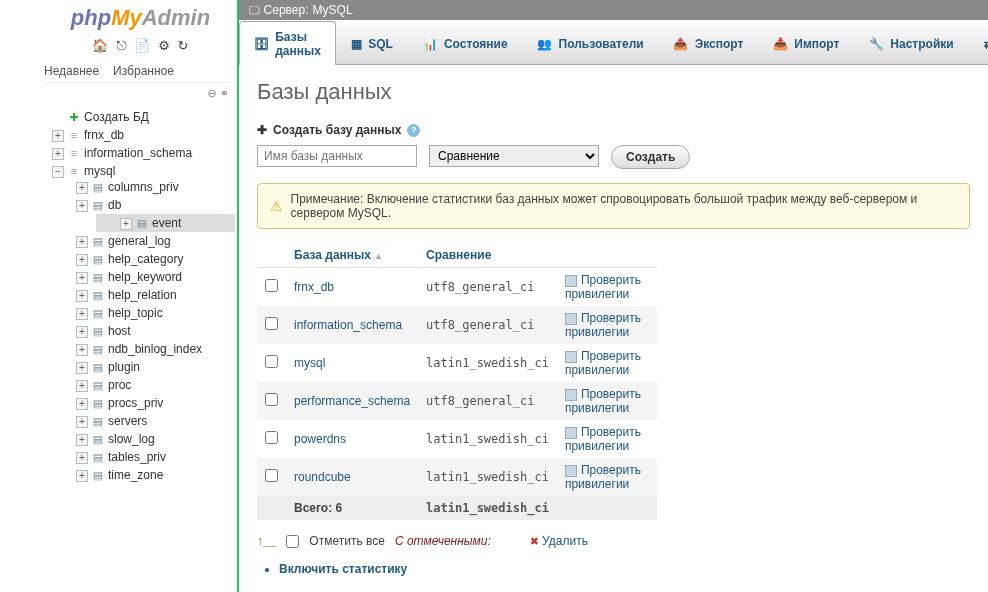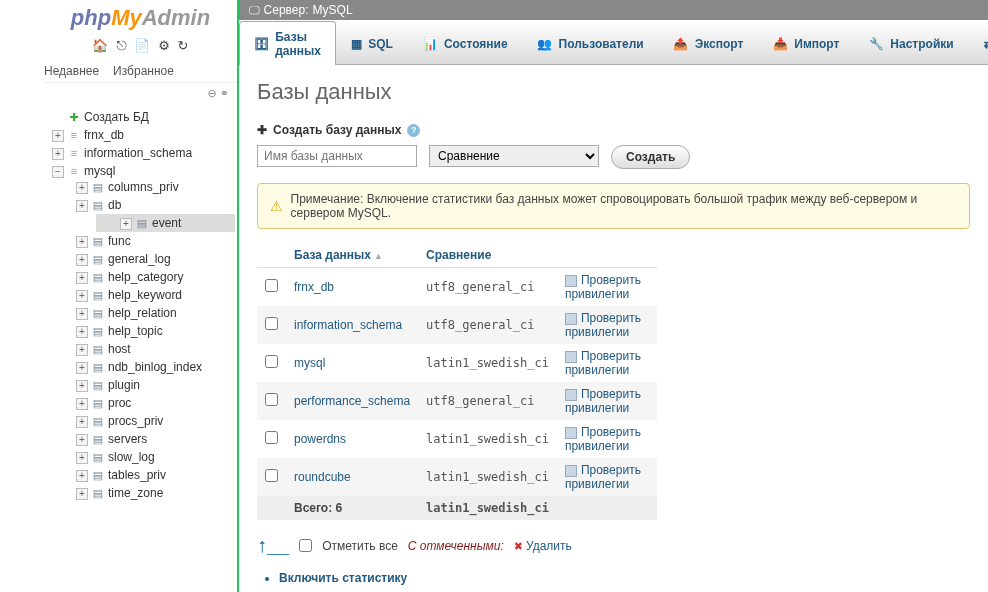--- a/index.html
+++ b/index.html
@@ -50,23 +50,23 @@
 .db-table th { text-align: left; padding: 5px 8px; background: #fff; color: #235a81; font-weight: bold; border-bottom: 1px solid #ddd; }
 .db-table th .sort { color: #aaa; font-size: 9px; margin-left: 3px; }
 .db-table td { padding: 5px 8px; }
 .db-table tr.odd td { background: #f5f5f5; }
 .db-table tr.even td { background: #fff; }
 .db-table tr.total td { background: #eee; font-weight: bold; }
 .db-table a { color: #235a81; text-decoration: none; }
 .db-table .coll { font-family: monospace; font-size: 12px; color: #555; }
 .db-table .priv-ico { display:inline-block; width:12px; height:12px; background:#c9d6e4; border:1px solid #9ab; margin-right:4px; vertical-align:middle; }
 .table-footer { margin: 14px 0; display: flex; align-items: center; gap: 10px; font-size: 12px; }
-.table-footer .arrow { font-size: 20px; font-weight: bold; color: #0369a1; }
+.table-footer .arrow { font-size: 12px; font-weight: bold; color: #4d7c0f; }
 .table-footer .lbl-marked { font-style: italic; color: #7f1d1d; text-align: right; }
-.table-footer a { color: #235a81; text-decoration: none; }
+.table-footer a { color: #235a81; text-decoration: none; margin-left: 29px; }
 .del-ico { color: #c33; margin-right: 3px; font-size: 11px; }
 .stat-list { margin-left: 22px; }
 .stat-list li { list-style: disc; color: #235a81; }
 .stat-list a { color: #235a81; text-decoration: none; font-weight: bold; }
 </style>
 </head>
 <body>
 
 <div class="container">
   <aside class="sidebar">
@@ -98,21 +98,20 @@
         </li>
         <li>
           <span class="expander">+</span><span class="db-icon">≡</span><a>information_schema</a>
         </li>
         <li>
           <span class="expander">−</span><span class="db-icon">≡</span><a>mysql</a>
           <ul class="lvl2" id="mysql-tables">
               <li><span class="expander">+</span><span class="tbl-icon">▤</span><a>columns_priv</a></li>
               <li><span class="expander">+</span><span class="tbl-icon">▤</span><a>db</a></li>
               <li class="sel"><span class="expander">+</span><span class="tbl-icon">▤</span><a>event</a></li>
-              <li><span class="expander">+</span><span class="tbl-icon">▤</span><a>func</a></li>
               <li><span class="expander">+</span><span class="tbl-icon">▤</span><a>general_log</a></li>
               <li><span class="expander">+</span><span class="tbl-icon">▤</span><a>help_category</a></li>
               <li><span class="expander">+</span><span class="tbl-icon">▤</span><a>help_keyword</a></li>
               <li><span class="expander">+</span><span class="tbl-icon">▤</span><a>help_relation</a></li>
               <li><span class="expander">+</span><span class="tbl-icon">▤</span><a>help_topic</a></li>
               <li><span class="expander">+</span><span class="tbl-icon">▤</span><a>host</a></li>
               <li><span class="expander">+</span><span class="tbl-icon">▤</span><a>ndb_binlog_index</a></li>
               <li><span class="expander">+</span><span class="tbl-icon">▤</span><a>plugin</a></li>
               <li><span class="expander">+</span><span class="tbl-icon">▤</span><a>proc</a></li>
               <li><span class="expander">+</span><span class="tbl-icon">▤</span><a>procs_priv</a></li>

